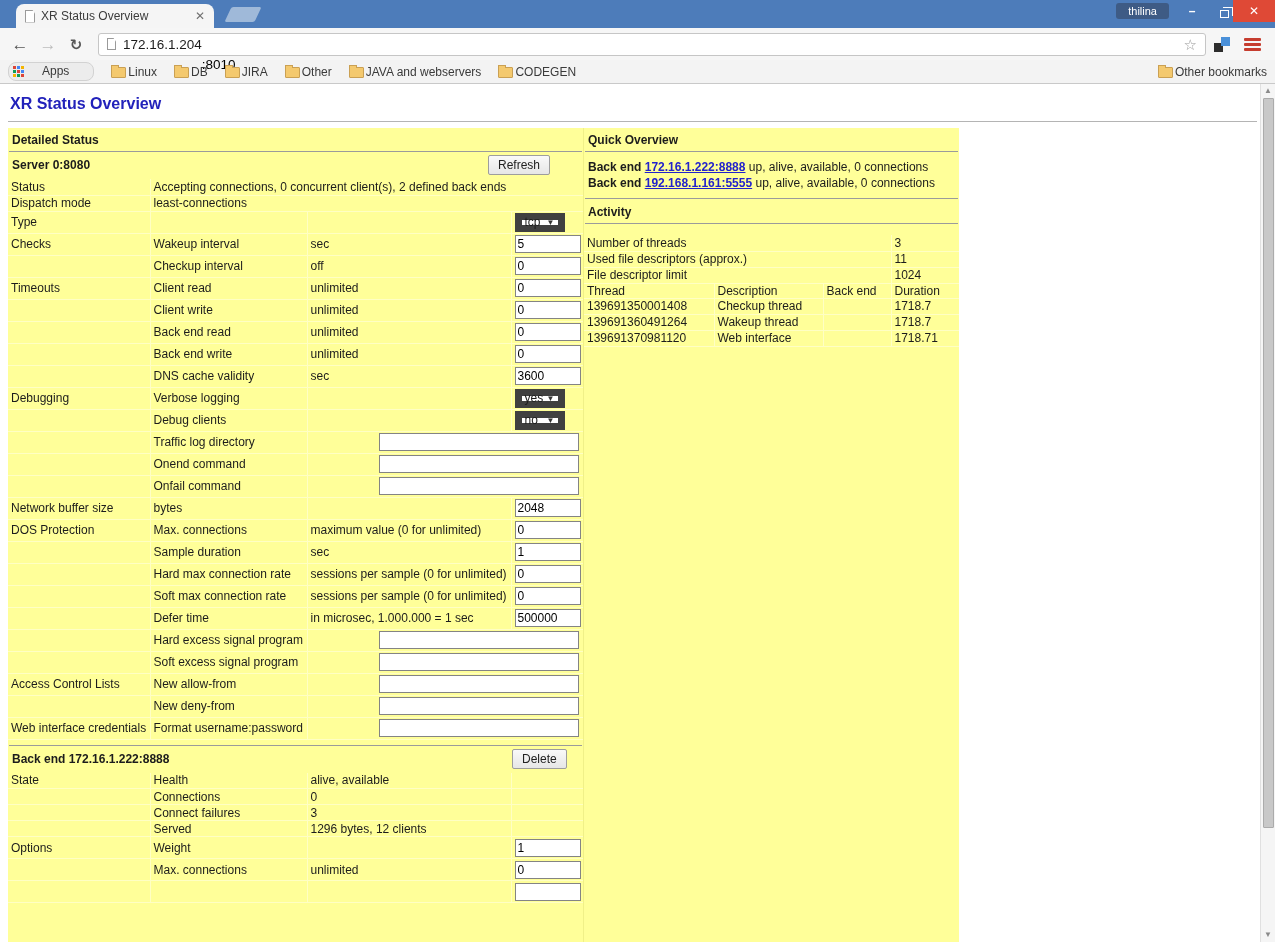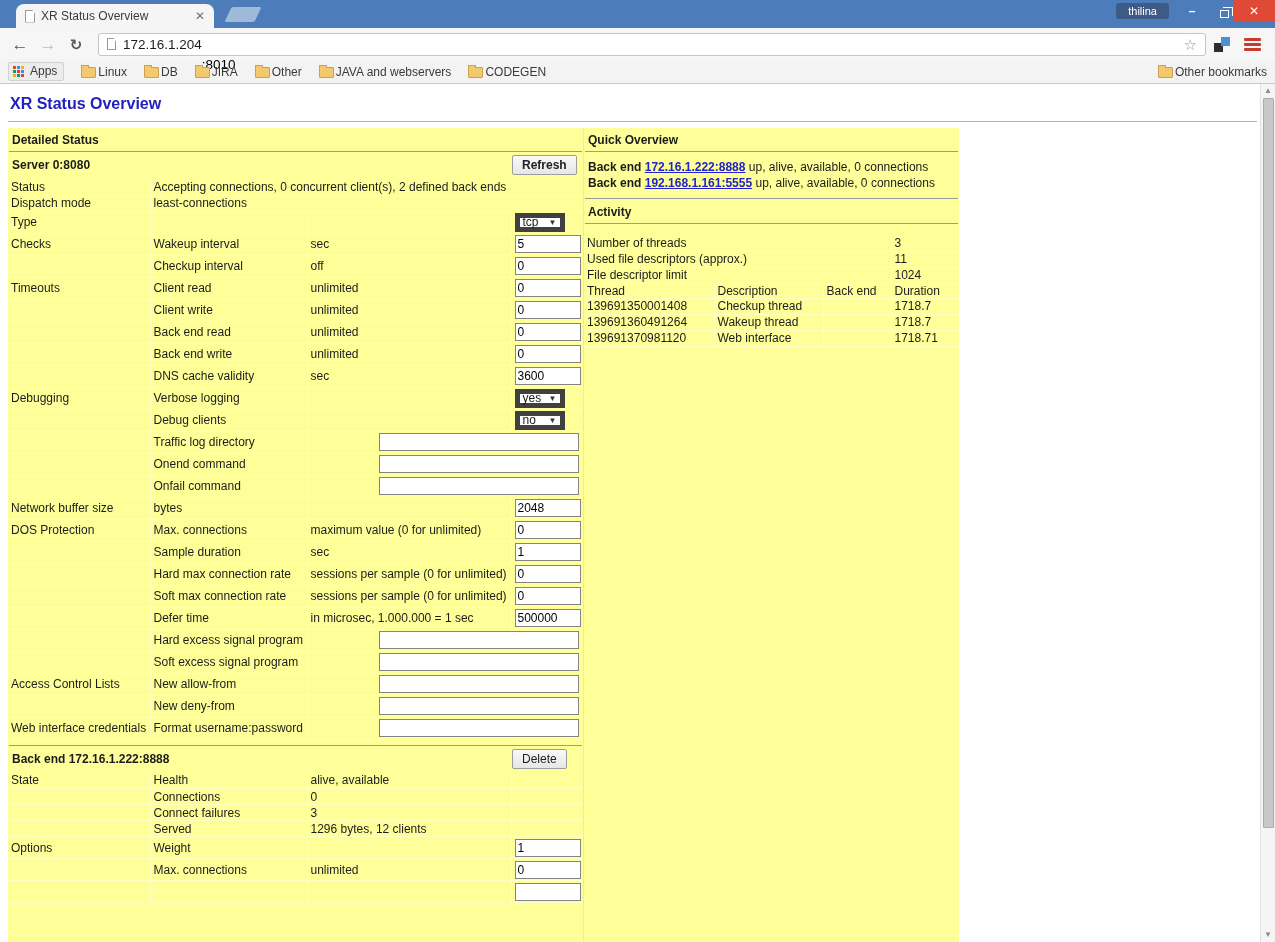--- a/index.html
+++ b/index.html
@@ -40,22 +40,22 @@
   .menu-ico { display:flex; flex-direction:column; gap:2px; margin:0 6px; }
   .menu-ico i { width:17px; height:3px; background:#c63d2f; border-radius:1px; }
 
   .bookmarks-bar { height:24px; background:#f3f3f3; border-bottom:1px solid #c9c9c9;
                    display:flex; align-items:center; padding:0 8px; gap:17px; color:#3a3a3a; }
   .bm { display:flex; align-items:center; gap:2px; white-space:nowrap; }
   .folder { width:15px; height:11px; background:#f4c96e; border:1px solid #caa053; border-radius:1px;
             position:relative; flex:none; margin-top:2px; }
   .folder::before { content:''; position:absolute; top:-3px; left:-1px; width:6px; height:2px;
                     background:#f4c96e; border:1px solid #caa053; border-bottom:none; }
-  .apps-chip { display:flex; align-items:center; gap:6px; border:1px solid #d2d2d2; background:#ececec;
-               border-radius:2px; padding:1px 6px 2px 4px; }
+  .apps-chip { display:flex; align-items:center; gap:18px; border:1px solid #d2d2d2; background:#ececec;
+               border-radius:8px; padding:1px 24px 2px 4px; }
   .grid-icon { display:grid; grid-template-columns:repeat(3,3px); grid-gap:1px; }
   .grid-icon i { width:3px; height:3px; }
   .g1{background:#db4437}.g2{background:#4285f4}.g3{background:#f4b400}
   .g4{background:#0f9d58}.g5{background:#db4437}.g6{background:#4285f4}
   .g7{background:#f4b400}.g8{background:#0f9d58}.g9{background:#db4437}
   .bm-spacer { flex:1; }
 
   
   .page { position:relative; height:858px; background:#fff; overflow:hidden; }
   .page-title { font-size:16px; font-weight:bold; color:#2222bb; padding:11px 0 8px 10px; }
@@ -63,34 +63,34 @@
   .content { position:absolute; left:8px; top:44px; bottom:0; width:951px; display:flex; }
   .panel { background:#ffff99; height:100%; overflow:hidden; }
   .left-panel { width:575px; }
   .right-panel { width:376px; border-left:1px solid #f0f088; }
   .panel-header { font-weight:bold; padding:5px 4px 3px; }
   hr.ph { border:none; border-top:1px solid #9b9b9b; margin:1px 1px; }
 
   .section-row { position:relative; height:26px; padding:5px 0 0 4px; font-weight:bold; }
   .btn { position:absolute; top:2px; height:20px; font-family:inherit; font-size:12px; color:#222;
          background:linear-gradient(#f9f9f9,#e6e6e6); border:1px solid #9d9d9d; border-radius:2px; padding:0 9px; }
-  .refresh-btn { left:504px;font-weight:bold; }
+  .refresh-btn { left:480px; }
   .delete-btn { left:504px; }
 
   table.grid { border-collapse:collapse; table-layout:fixed; }
   table.grid td, table.grid th { padding:0 3px; border-bottom:1px solid #ffffc4; border-right:1px solid #ffffc4;
     white-space:nowrap; overflow:hidden; font-weight:normal; text-align:left; vertical-align:middle; }
   .left-panel table.grid { width:575px; }
   .right-panel table.grid { width:375px; }
   tr.txt td { height:16px; }
   tr.ctl td { height:22px; }
   td.bold, th.hd { font-weight:bold; }
   input.small { width:66px; height:18px; border:1px solid #848484; font-family:inherit; font-size:12px; padding:0 2px; background:#fff; display:block; }
   input.wide  { width:200px; height:18px; border:1px solid #848484; font-family:inherit; font-size:12px; padding:0 2px; background:#fff; display:block; margin-left:auto; margin-right:1px; }
-  .fsel { display:flex; width:50px; height:19px; background:#fff; border:5px solid #404040;
+  .fsel { display:flex; width:50px; height:19px; background:#fff; border:7px solid #404040;
           align-items:center; justify-content:space-between; padding:0 3px; }
   .fsel .arr { font-size:8px; color:#333; }
 
   .qline { padding:1px 4px; white-space:nowrap; }
   .qline b { font-weight:bold; }
   .qline a { color:#2222cc; font-weight:bold; }
   .gap6 { height:6px; } .gap10 { height:10px; }
 
   
   .vscroll { position:absolute; top:0; right:0; width:15px; height:100%; background:#f5f5f5; border-left:1px solid #e0e0e0; }

